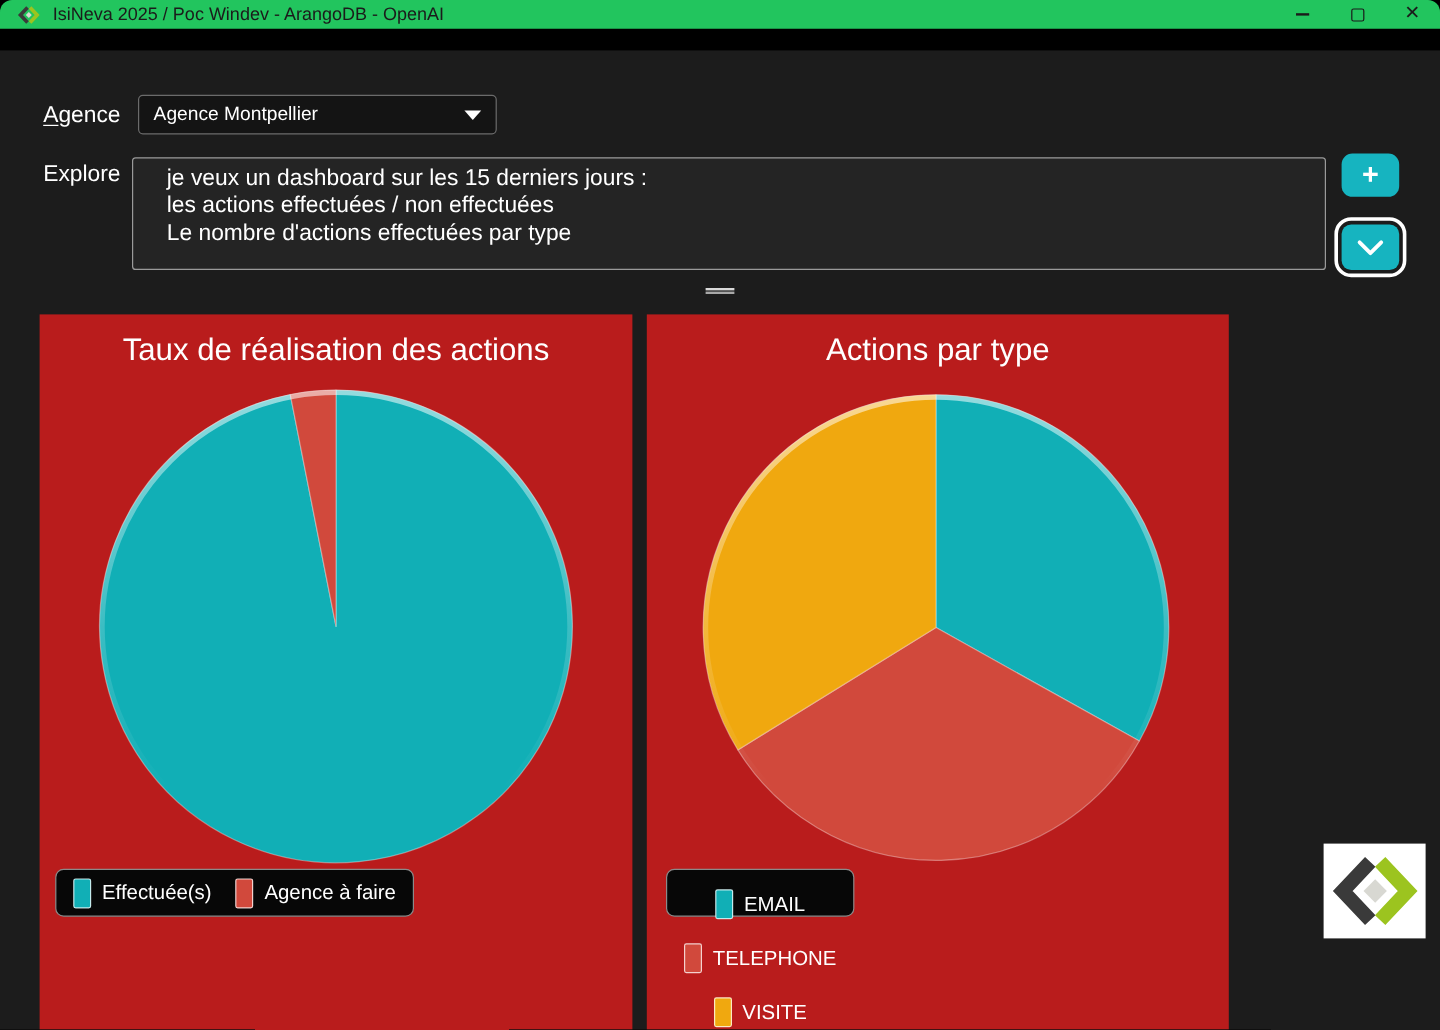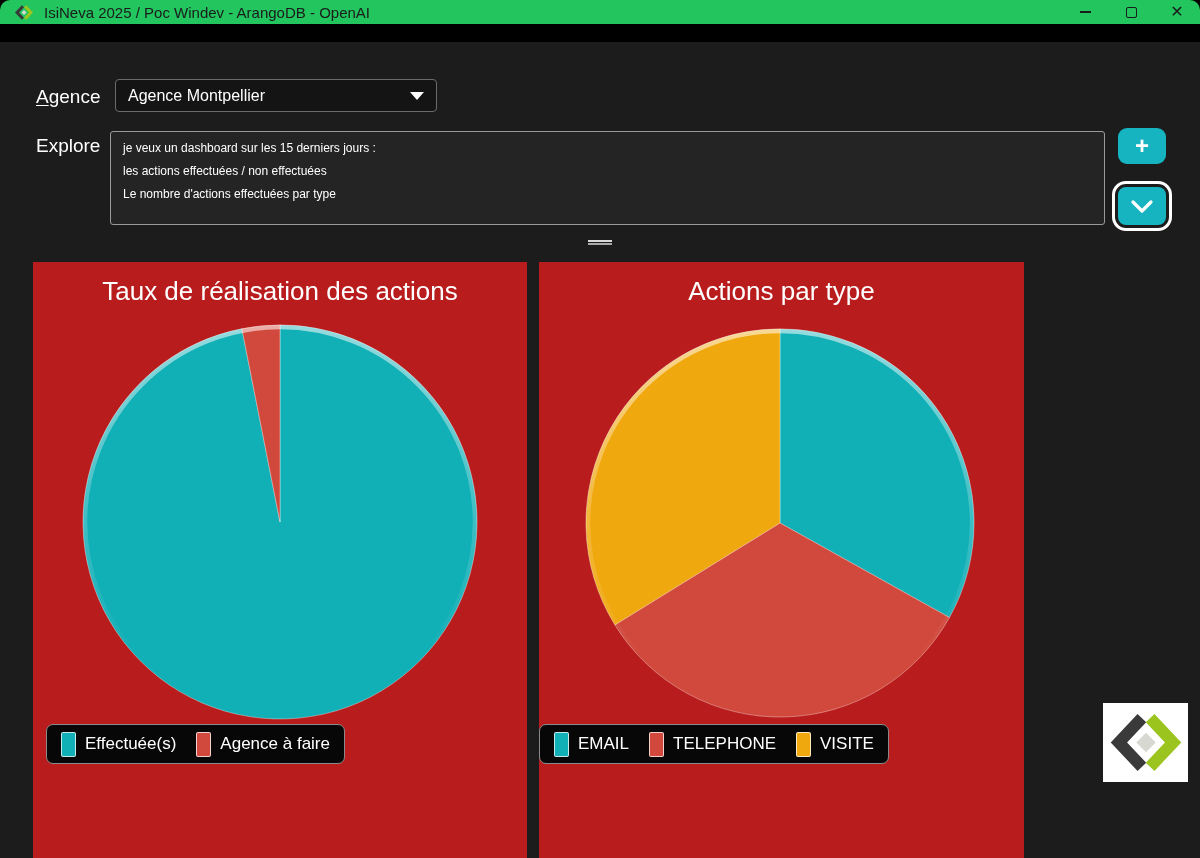--- a/index.html
+++ b/index.html
@@ -22,36 +22,36 @@
   .win-controls{ margin-left:auto; display:flex; height:100%; }
   .winbtn{ width:46px; height:100%; display:flex; align-items:center; justify-content:center; cursor:default; }
   .min-glyph{ width:11px; height:1.5px; background:#1b1b1b; }
   .max-glyph{ width:11px; height:11px; border:1.2px solid #1b1b1b; border-radius:2px; }
   .close-glyph{ font-size:16px; color:#1b1b1b; line-height:1; }
   
   .content{ position:absolute; top:42px; left:0; right:0; bottom:0; background:#1c1c1c; }
   .field-label{ position:absolute; font-size:19px; color:#fff; }
   .accel{ text-decoration:underline; text-underline-offset:2px; }
   .combo{
-    position:absolute; left:115px; top:37px; width:322px; height:33px;
+    position:absolute; left:115px; top:37px; width:299px; height:33px;
     background:#141414; border:1px solid #6b6b6b; border-radius:4px;
     display:flex; align-items:center; padding:0 12px; cursor:default;
   }
   .combo-value{ font-size:16px; color:#fff; }
   .combo-caret{
     margin-left:auto; width:0; height:0;
     border-left:7px solid transparent; border-right:7px solid transparent;
     border-top:8px solid #fff;
   }
   .explore-input{
     position:absolute; left:110px; top:89px; width:995px; height:94px;
     background:#242424; border:1px solid #9a9a9a; border-radius:3px;
-    color:#fff; font-size:12px; line-height:23px;
+    color:#fff; font-size:19px; line-height:23px;
     font-family:"Liberation Sans", sans-serif;
-    padding:5px 12px; resize:none; outline:none;
+    padding:5px 28px; resize:none; outline:none;
   }
   .btn-add{
     position:absolute; left:1118px; top:86px; width:48px; height:36px;
     background:#16b4c0; border:none; border-radius:9px;
     color:#fff; font-size:24px; font-weight:bold; line-height:30px; cursor:pointer;
   }
   .expand-ring{
     position:absolute; left:1112px; top:139px;
     border:3px solid #fff; border-radius:14px; padding:3px; background:#1c1c1c;
   }
@@ -76,21 +76,21 @@
   .pie-svg{ position:absolute; }
   .pie-left{ left:47px; top:60px; width:400px; height:400px; }
   .pie-right{ left:44px; top:64px; width:394px; height:394px; }
   .legend{
     position:absolute; top:462px; height:40px;
     display:inline-flex; align-items:center; gap:20px;
     background:#070707; border:1px solid #8a8a8a; border-radius:7px;
     padding:16px 14px;
   }
   .legend-left{ left:13px; }
-  .legend-right{ left:0; }
+  .legend-right{ left:16px;flex-direction:column; }
   .legend-item{ display:flex; align-items:center; gap:9px; }
   .legend-swatch{ width:15px; height:25px; border-radius:2px; border:1px solid rgba(255,255,255,.75); }
   .legend-label{ font-size:17px; color:#fff; white-space:nowrap; }
   
   .brand-logo{
     position:absolute; left:1103px; top:661px; width:85px; height:79px;
     background:#fff; display:flex; align-items:center; justify-content:center;
   }
 </style>
 </head>

